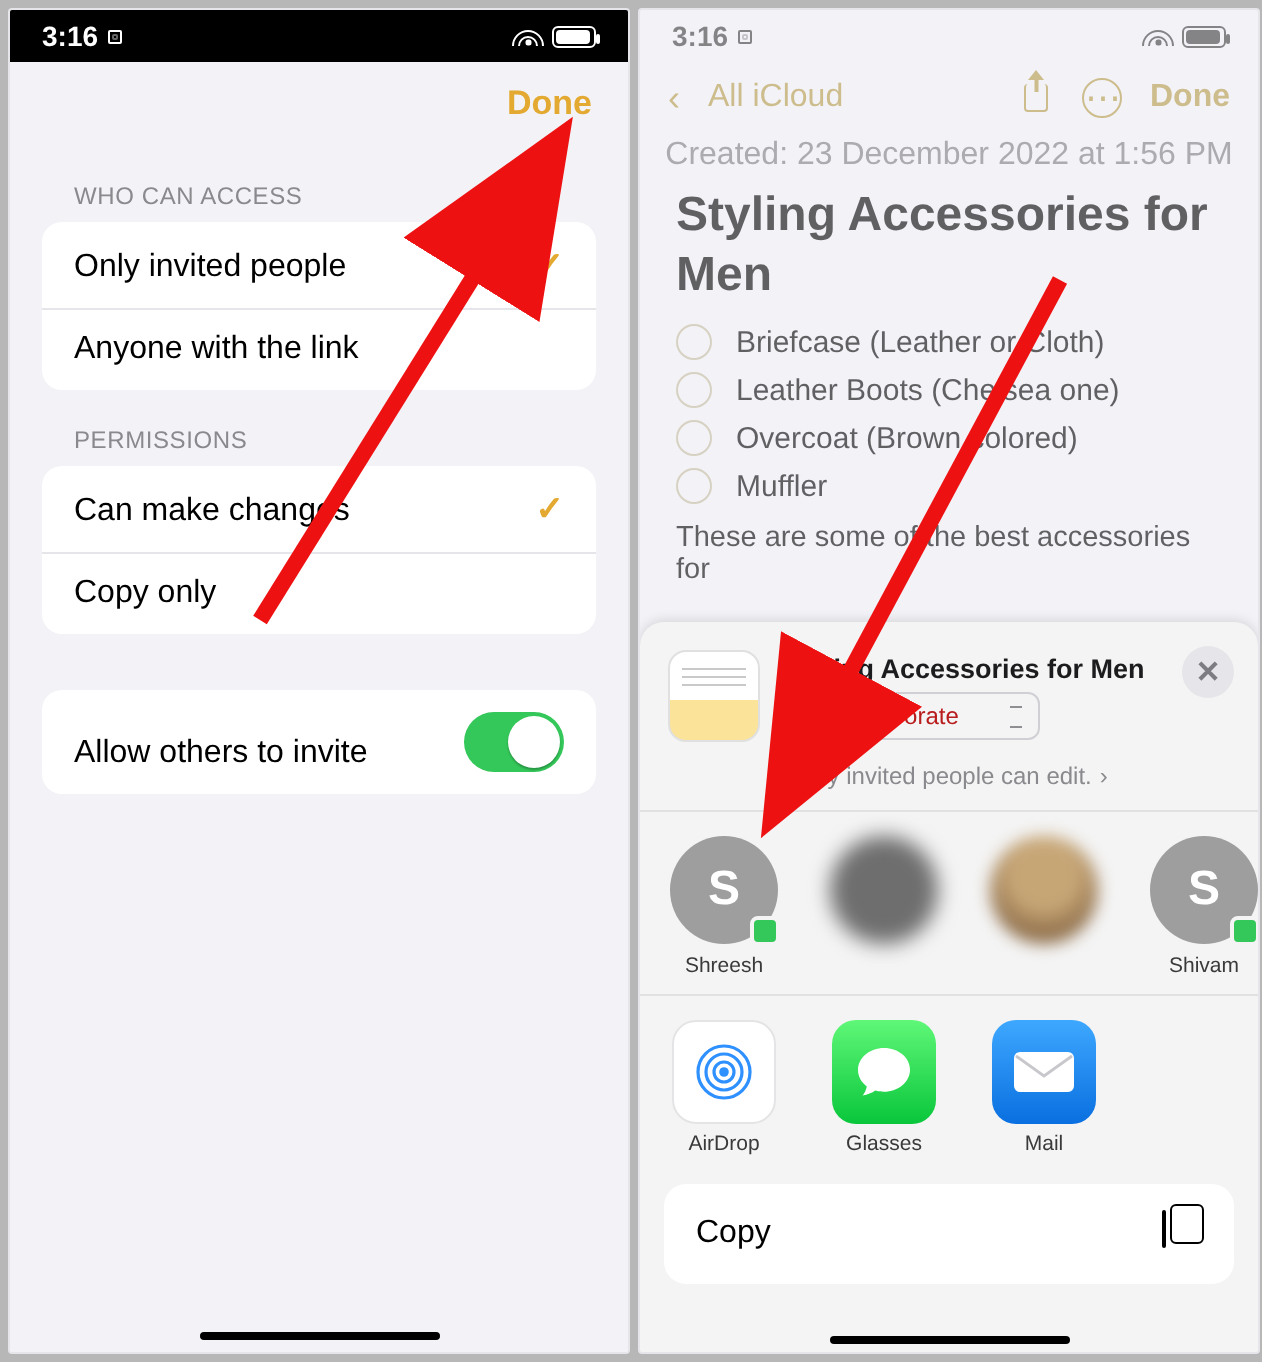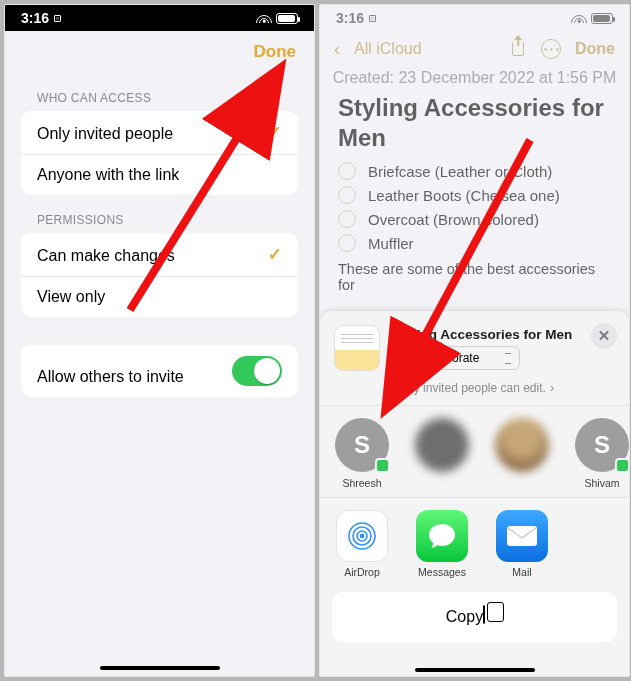--- a/index.html
+++ b/index.html
@@ -108,21 +108,21 @@
   box-shadow:0 -1px 6px rgba(0,0,0,.12);
   display:flex; flex-direction:column;
 }
 .ss-head { display:flex; align-items:center; gap:12px; padding:14px 14px 8px; position:relative; }
 .ss-close { position:absolute; right:12px; top:12px; width:26px; height:26px; border-radius:50%; background:#e6e6ea; display:flex; align-items:center; justify-content:center; color:#7c7c82; font-size:15px; font-weight:600; }
 .app-thumb { width:46px; height:46px; border-radius:9px; background:linear-gradient(#fff 55%,#fce39a 55%); border:1px solid #e0e0e0; position:relative; }
 .app-thumb::before { content:""; position:absolute; left:6px; right:6px; top:8px; height:1px; background:#c9c9c9; box-shadow:0 4px 0 #c9c9c9, 0 8px 0 #c9c9c9; }
 .ss-title { font-size:13.5px; font-weight:600; color:#1c1c1e; }
 .ss-collab {
   margin-top:4px; height:24px; min-width:128px; border:1px solid #d0d0d4; border-radius:6px;
-  display:inline-flex; align-items:center; gap:6px; padding:0 20px 0 8px; font-size:12px; color:#000000; position:relative;
+  display:inline-flex; align-items:center; gap:6px; padding:0 20px 0 8px; font-size:12px; color:#b91c1c; position:relative;
 }
 .ss-collab::after { content:""; position:absolute; right:7px; top:6px; width:8px; height:12px; background: linear-gradient(#8e8e93,#8e8e93) center top/6px 1.2px no-repeat, linear-gradient(#8e8e93,#8e8e93) center bottom/6px 1.2px no-repeat; }
 .person-ic { width:11px; height:11px; border-radius:50%; border:1.2px solid #3a3a3c; position:relative; }
 .person-ic::after { content:""; position:absolute; left:50%; top:2px; transform:translateX(-50%); width:4px; height:4px; border-radius:50%; background:#3a3a3c; }
 
 .ss-sub { text-align:center; font-size:12px; color:#8a8a8e; padding:2px 0 10px; display:flex; align-items:center; justify-content:center; gap:4px; }
 
 .hr { height:1px; background:#e1e1e3; margin:0; }
 
 .people-row, .apps-row { display:flex; gap:20px; padding:12px 12px 8px; overflow:hidden; }
@@ -148,21 +148,21 @@
 .mail svg { width:32px; height:22px; }
 .ig {
   background:
     radial-gradient(circle at 28% 95%, #ffdd55 0 20%, transparent 40%),
     radial-gradient(circle at 80% 10%, #c837ab 0 25%, transparent 50%),
     linear-gradient(45deg,#fd5949,#d6249f 60%,#285AEB);
 }
 .ig svg { width:30px; height:30px; }
 
 .actions { padding:8px 12px 0; }
-.action-card { background:#fff; border-radius:11px; padding:14px 16px; display:flex; align-items:center; justify-content:center; font-size:16px; color:#000; margin-bottom:10px; }
+.action-card { background:#fff; border-radius:11px; padding:14px 16px; display:flex; align-items:center; justify-content:space-between; font-size:16px; color:#000; margin-bottom:10px; }
 .action-icn { width:20px; height:22px; position:relative; }
 .copy-icn { border:1.5px solid #000; width:15px; height:18px; border-radius:3px; }
 .copy-icn::after { content:""; position:absolute; left:4px; top:-4px; width:15px; height:18px; border:1.5px solid #000; border-radius:3px; background:transparent; }
 .markup-icn { border:1.5px solid #000; border-radius:50%; width:20px; height:20px; display:flex; align-items:center; justify-content:center; }
 .markup-icn::after { content:""; width:1.5px; height:12px; background:#000; transform:rotate(35deg); }
 
 .home-ind.r { bottom:4px; }
 
 
 .arrow { position:absolute; pointer-events:none; }
@@ -205,21 +205,21 @@
         </div>
       </div>
 
       <div class="group-label">PERMISSIONS</div>
       <div class="list">
         <div class="row">
           <span>Can make changes</span>
           <span class="check">✓</span>
         </div>
         <div class="row">
-          <span>View only</span>
+          <span>Copy only</span>
         </div>
       </div>
 
       <div class="list single-list">
         <div class="row">
           <span>Allow others to invite</span>
           <span class="toggle"></span>
         </div>
       </div>
 
@@ -337,21 +337,21 @@
               </svg>
           </div>
           <div class="app-lbl">AirDrop</div>
         </div>
         <div class="app">
           <div class="app-icn messages">
             <svg viewBox="0 0 30 28">
                 <path d="M15 2C7.8 2 2 6.9 2 13c0 3.3 1.7 6.2 4.4 8.2-.3 1.6-1.2 3.4-2.1 4.6 2.4-.3 4.8-1.4 6.3-2.5 1.4.4 2.8.6 4.4.6 7.2 0 13-4.9 13-11S22.2 2 15 2z" fill="#fff"></path>
               </svg>
           </div>
-          <div class="app-lbl">Messages</div>
+          <div class="app-lbl">Glasses</div>
         </div>
         <div class="app">
           <div class="app-icn mail">
             <svg viewBox="0 0 32 22">
                 <rect x="1" y="1" width="30" height="20" rx="3" fill="#fff"></rect>
                 <path d="M2 3l14 10L30 3" fill="none" stroke="#c7c7cc" stroke-width="1.4"></path>
               </svg>
           </div>
           <div class="app-lbl">Mail</div>
         </div>

